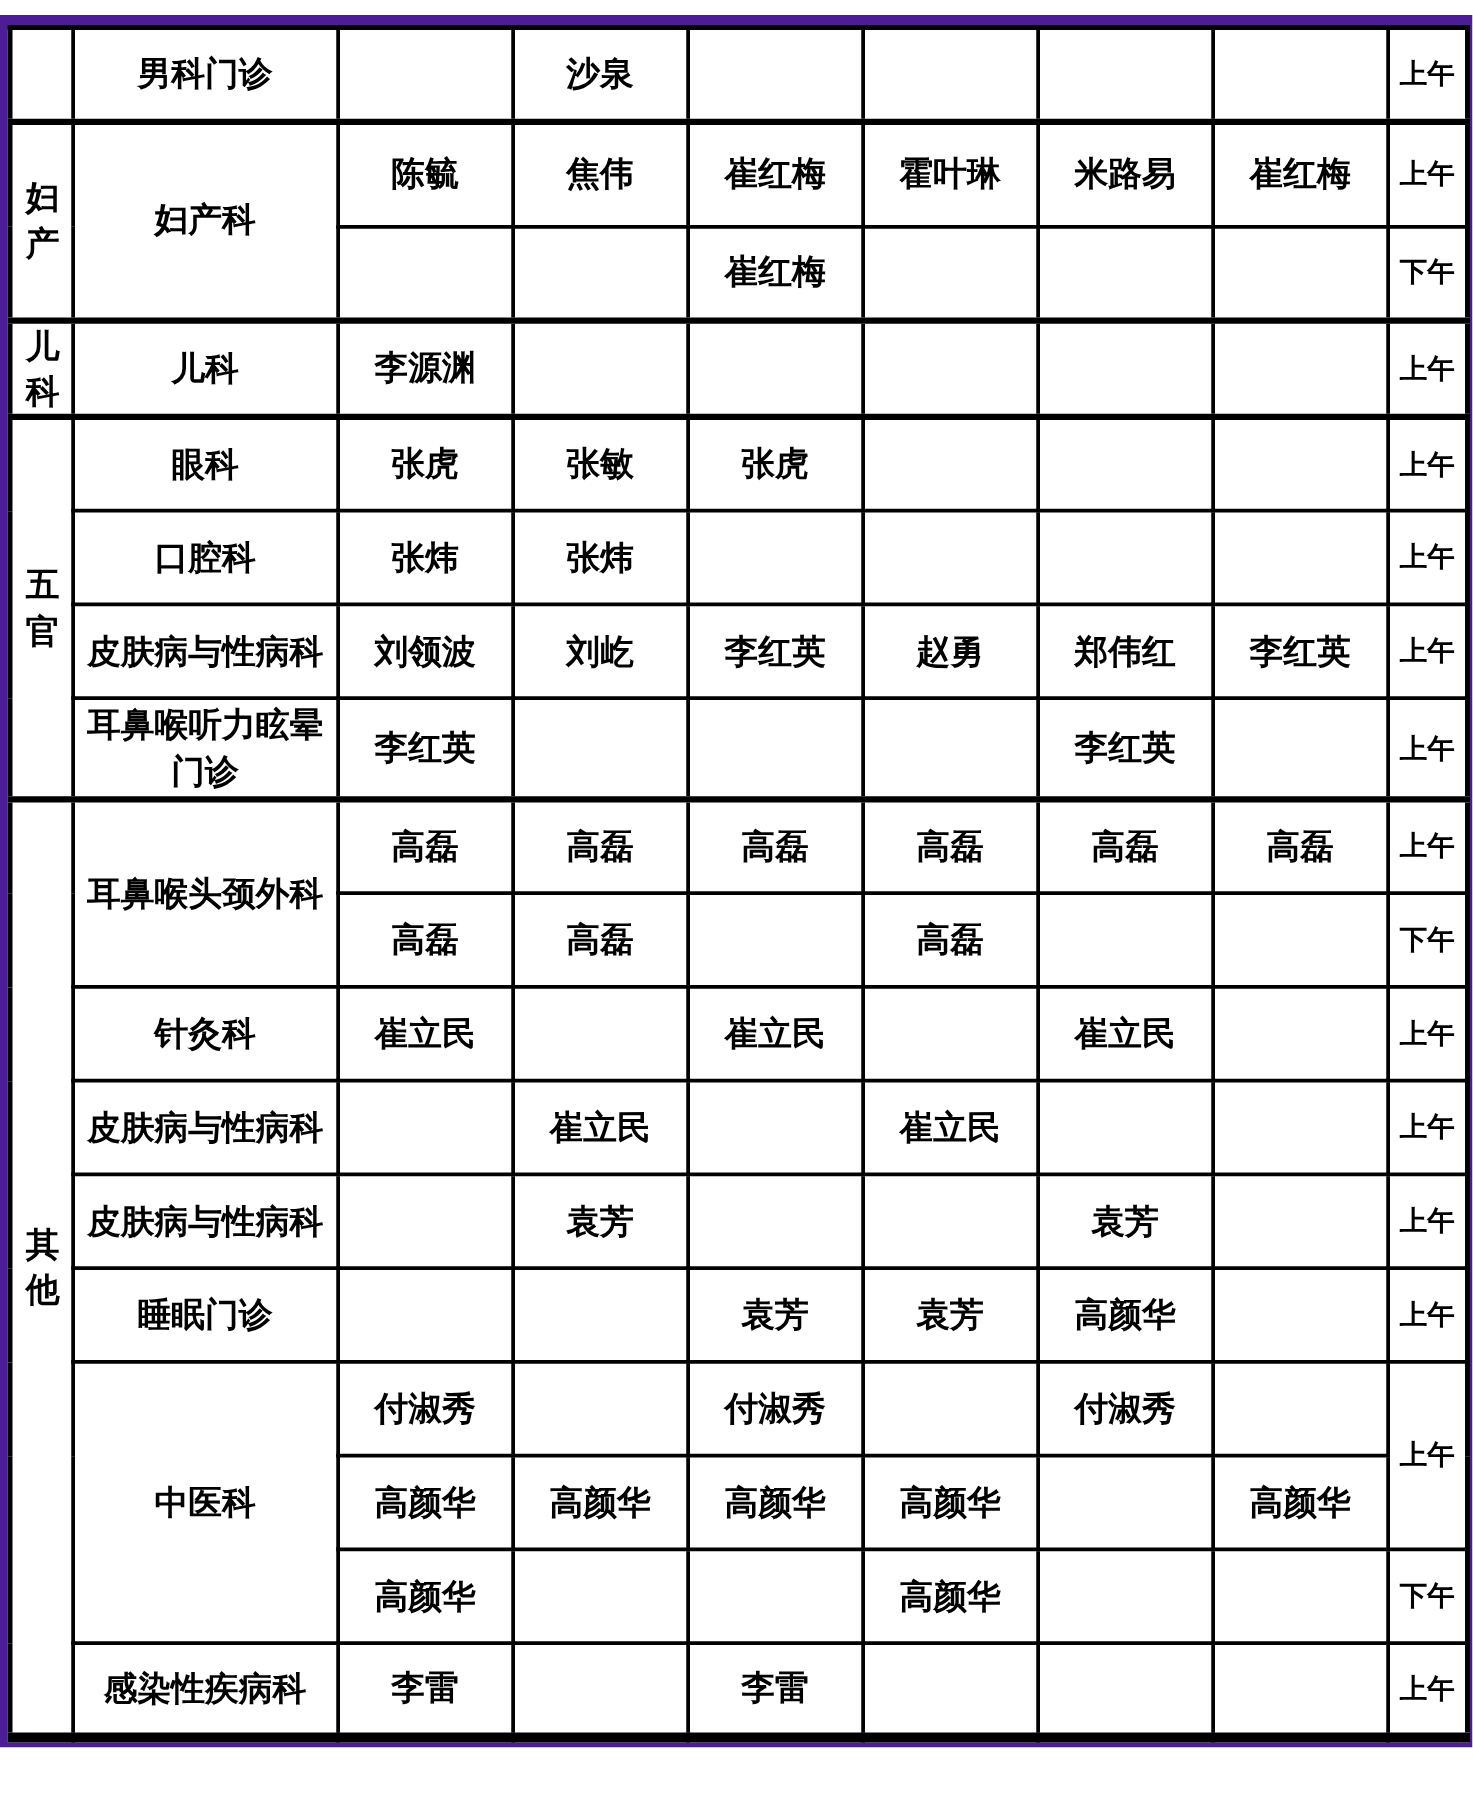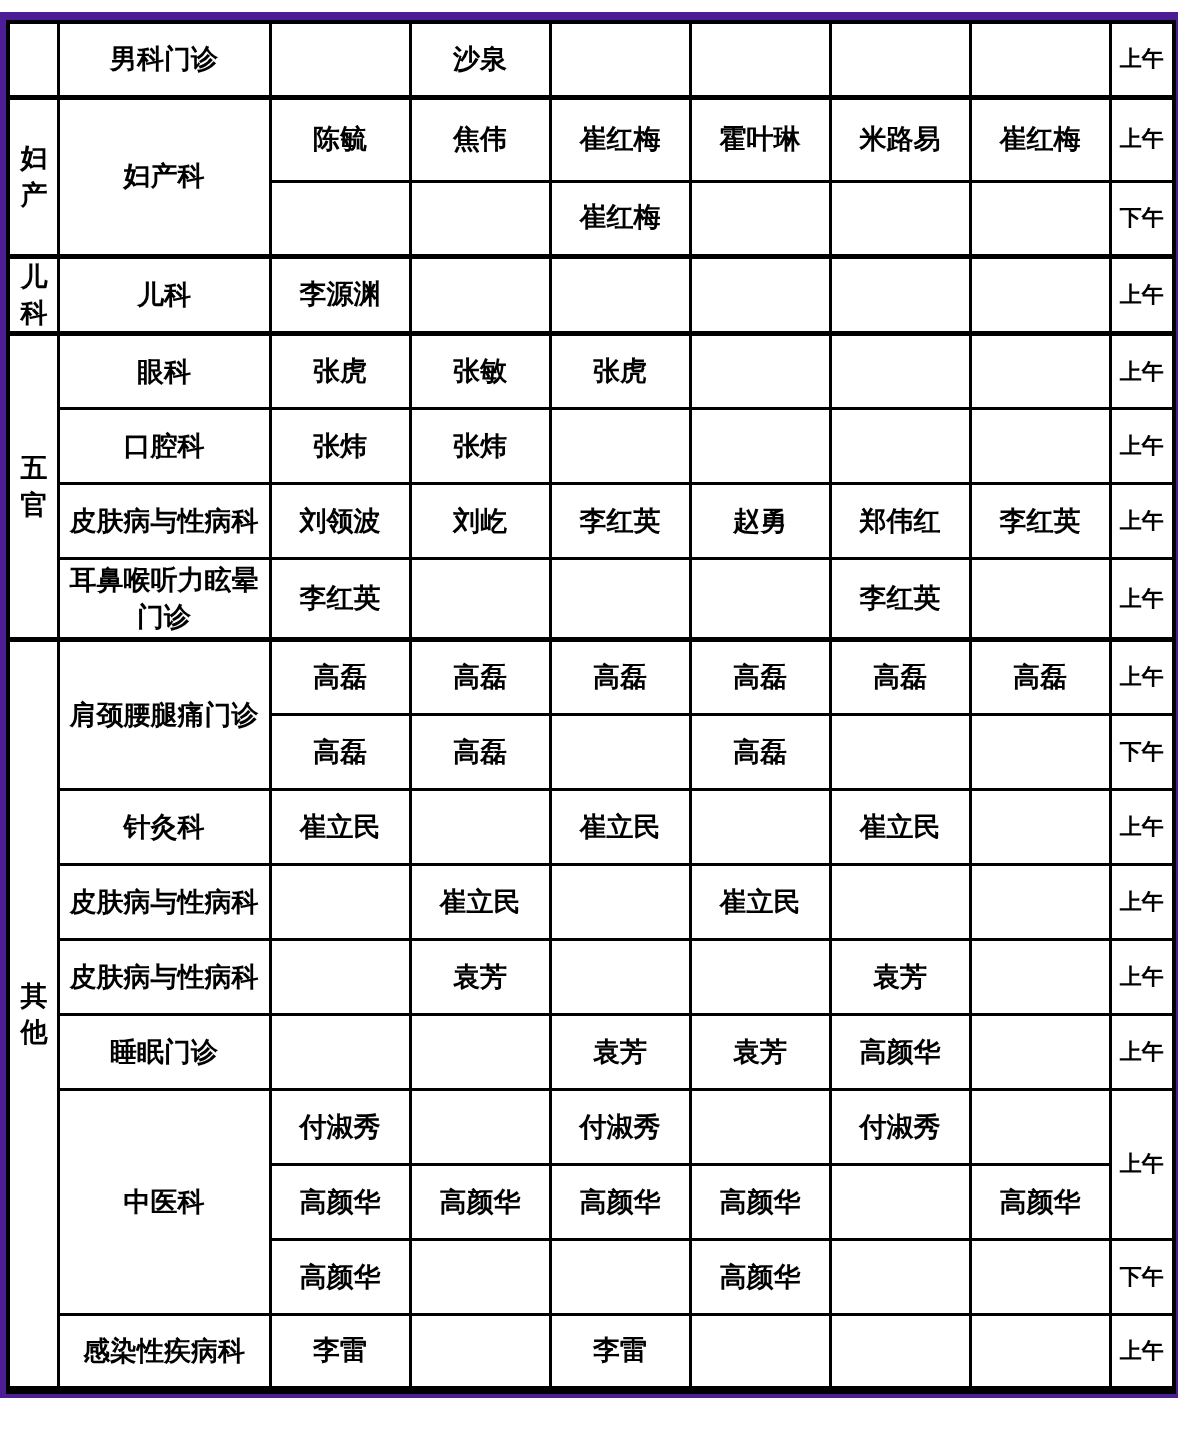--- a/index.html
+++ b/index.html
@@ -153,21 +153,21 @@
           <td class="doc">李红英</td>
           <td class="doc"></td>
           <td class="doc"></td>
           <td class="doc"></td>
           <td class="doc">李红英</td>
           <td class="doc"></td>
           <td class="time">上午</td>
         </tr>
         <tr class="sec">
           <td class="cat" rowspan="10">其他</td>
-          <td class="dept" rowspan="2">肩颈腰腿痛门诊</td>
+          <td class="dept" rowspan="2">耳鼻喉头颈外科</td>
           <td class="doc">高磊</td>
           <td class="doc">高磊</td>
           <td class="doc">高磊</td>
           <td class="doc">高磊</td>
           <td class="doc">高磊</td>
           <td class="doc">高磊</td>
           <td class="time">上午</td>
         </tr>
         <tr>
           <td class="doc">高磊</td>

